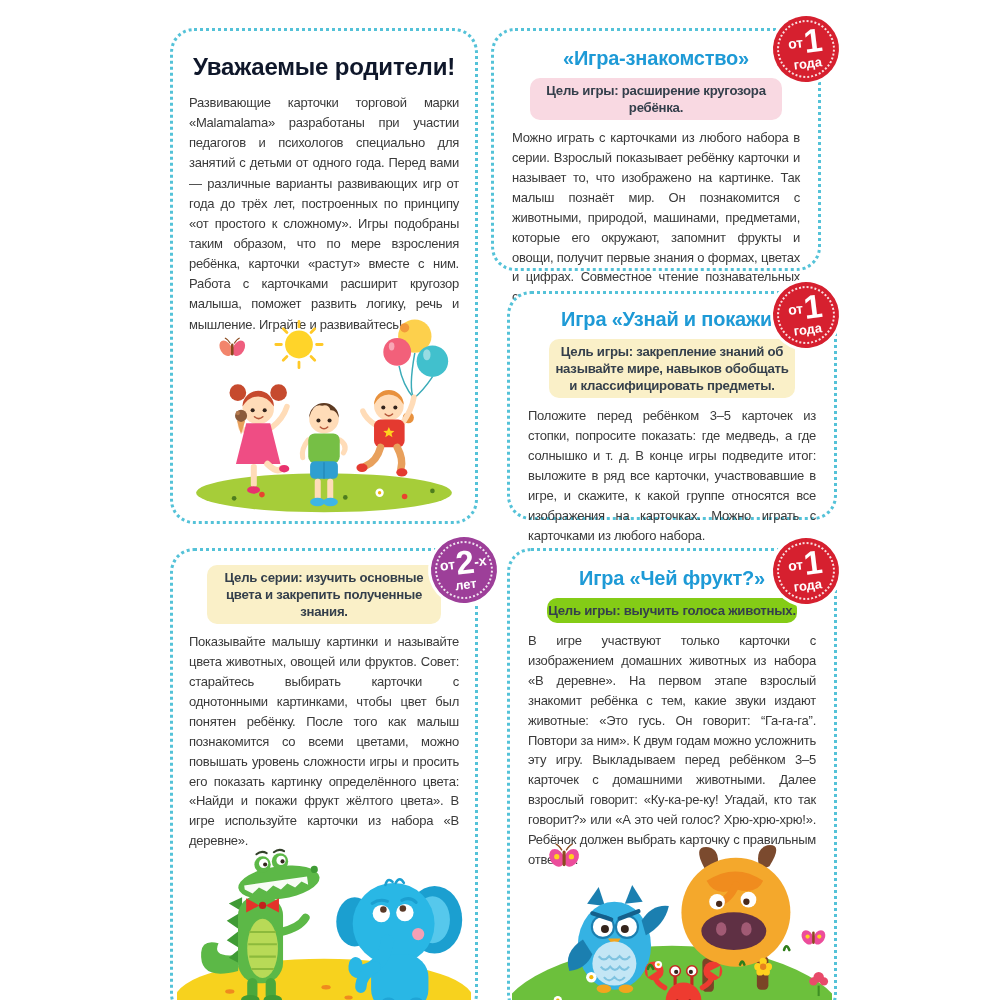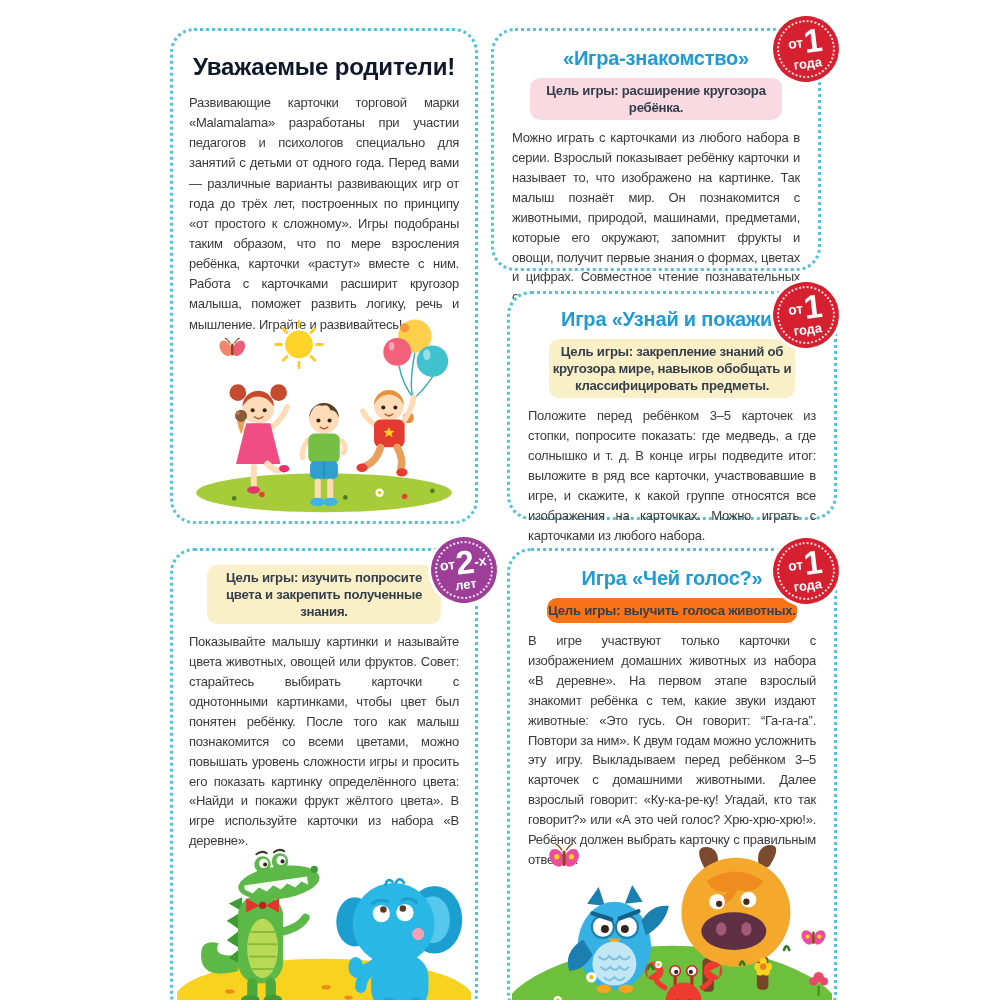--- a/index.html
+++ b/index.html
@@ -21,21 +21,21 @@
 
   .body-text{font-size:13px;line-height:1.53;text-align:justify;letter-spacing:-0.25px;
              color:#3a3a3a;margin:0;}
   .panel-a .body-text{font-size:13px;line-height:1.55;}
 
   .pill{display:block;width:fit-content;max-width:250px;margin:2px auto 8px;
         padding:4px 1px;border-radius:10px;font-size:13.2px;line-height:1.3;
         font-weight:bold;color:#343f4b;text-align:center;letter-spacing:-0.25px;}
   .pill-pink{background:#f9d9e2;}
   .pill-yellow{background:#faf0c8;}
-  .pill-green{background:#f97316;}
+  .pill-green{background:#84cc16;}
 
   .badge{position:absolute;width:66px;height:66px;border-radius:50%;color:#fff;
          display:flex;flex-direction:column;align-items:center;justify-content:center;
          transform:rotate(-7deg);z-index:5;box-shadow:0 0 0 3px #fff;}
   .badge::after{content:"";position:absolute;inset:4px;border:2px dotted rgba(255,255,255,.85);border-radius:50%;}
   .badge-red{background:#d6202f;}
   .badge-purple{background:#9d3f99;}
   .b-row{display:flex;align-items:center;line-height:1;}
   .b-ot{font-size:14px;font-weight:bold;margin-right:1px;}
   .b-num{font-size:33px;font-weight:bold;line-height:0.85;}
@@ -155,34 +155,34 @@
     <span class="b-row">
         <span class="b-ot">от</span>
         <span class="b-num">1</span>
         <span class="b-suf"></span>
       </span>
     <span class="b-unit">года</span>
   </div>
 
   <section class="panel panel-c">
     <h2 class="title title-blue">Игра «Узнай и покажи»</h2>
-    <span class="pill pill-yellow" style="max-width:244px;">Цель игры: закрепление знаний об кругозора мире, навыков обобщать и классифицировать предметы.</span>
+    <span class="pill pill-yellow" style="max-width:244px;">Цель игры: закрепление знаний об называйте мире, навыков обобщать и классифицировать предметы.</span>
     <p class="body-text">Положите перед ребёнком 3–5 карточек из стопки, попросите показать: где медведь, а где солнышко и т. д. В конце игры подведите итог: выложите в ряд все карточки, участвовавшие в игре, и скажите, к какой группе относятся все изображения на карточках. Можно играть с карточками из любого набора.</p>
   </section>
   <div class="badge badge-red" style="left:773px;top:282px;">
     <span class="b-row">
         <span class="b-ot">от</span>
         <span class="b-num">1</span>
         <span class="b-suf"></span>
       </span>
     <span class="b-unit">года</span>
   </div>
 
   <section class="panel panel-d">
-    <span class="pill pill-yellow" style="max-width:232px;">Цель игры: изучить попросите цвета и закрепить полученные знания.</span>
+    <span class="pill pill-yellow" style="max-width:232px;">Цель серии: изучить основные цвета и закрепить полученные знания.</span>
     <p class="body-text">Показывайте малышу картинки и называйте цвета животных, овощей или фруктов. Совет: старайтесь выбирать карточки с однотонными картинками, чтобы цвет был понятен ребёнку. После того как малыш познакомится со всеми цветами, можно повышать уровень сложности игры и просить его показать картинку определённого цвета: «Найди и покажи фрукт жёлтого цвета». В игре используйте карточки из набора «В деревне».</p>
     <div class="illust ill-d">
       <svg viewBox="0 0 300 168" preserveAspectRatio="xMidYMin slice">
         <g>
           <ellipse cx="150" cy="152" rx="146" ry="40" fill="#f7d21e"></ellipse>
           <ellipse cx="58" cy="144" rx="4.5" ry="2.2" fill="#ef8a1e"></ellipse>
           <ellipse cx="102" cy="154" rx="4.5" ry="2.2" fill="#6ab52e"></ellipse>
           <ellipse cx="152" cy="140" rx="4.5" ry="2.2" fill="#ef8a1e"></ellipse>
           <ellipse cx="196" cy="158" rx="4.5" ry="2.2" fill="#e4572e"></ellipse>
           <ellipse cx="236" cy="144" rx="4.5" ry="2.2" fill="#6ab52e"></ellipse>
@@ -239,21 +239,21 @@
   <div class="badge badge-purple" style="left:431px;top:537px;">
     <span class="b-row">
         <span class="b-ot">от</span>
         <span class="b-num">2</span>
         <span class="b-suf">-х</span>
       </span>
     <span class="b-unit">лет</span>
   </div>
 
   <section class="panel panel-e">
-    <h2 class="title title-blue">Игра «Чей голос?»</h2>
+    <h2 class="title title-blue">Игра «Чей фрукт?»</h2>
     <span class="pill pill-green">Цель игры: выучить голоса животных.</span>
     <p class="body-text">В игре участвуют только карточки с изображением домашних животных из набора «В деревне». На первом этапе взрослый знакомит ребёнка с тем, какие звуки издают животные: «Это гусь. Он говорит: “Га-га-га”. Повтори за ним». К двум годам можно усложнить эту игру. Выкладываем перед ребёнком 3–5 карточек с домашними животными. Далее взрослый говорит: «Ку-ка-ре-ку! Угадай, кто так говорит?» или «А это чей голос? Хрю-хрю-хрю!». Ребёнок должен выбрать карточку с правильным ответом.</p>
     <div class="illust ill-e">
       <svg viewBox="0 0 330 168" preserveAspectRatio="xMidYMin slice">
         <g>
           <ellipse cx="165" cy="178" rx="168" ry="78" fill="#6cc03c"></ellipse>
         </g>
         <g>
           <rect x="194" y="112" width="11" height="32" rx="4" fill="#7a4426"></rect>
           <rect x="246" y="110" width="11" height="32" rx="4" fill="#7a4426"></rect>

